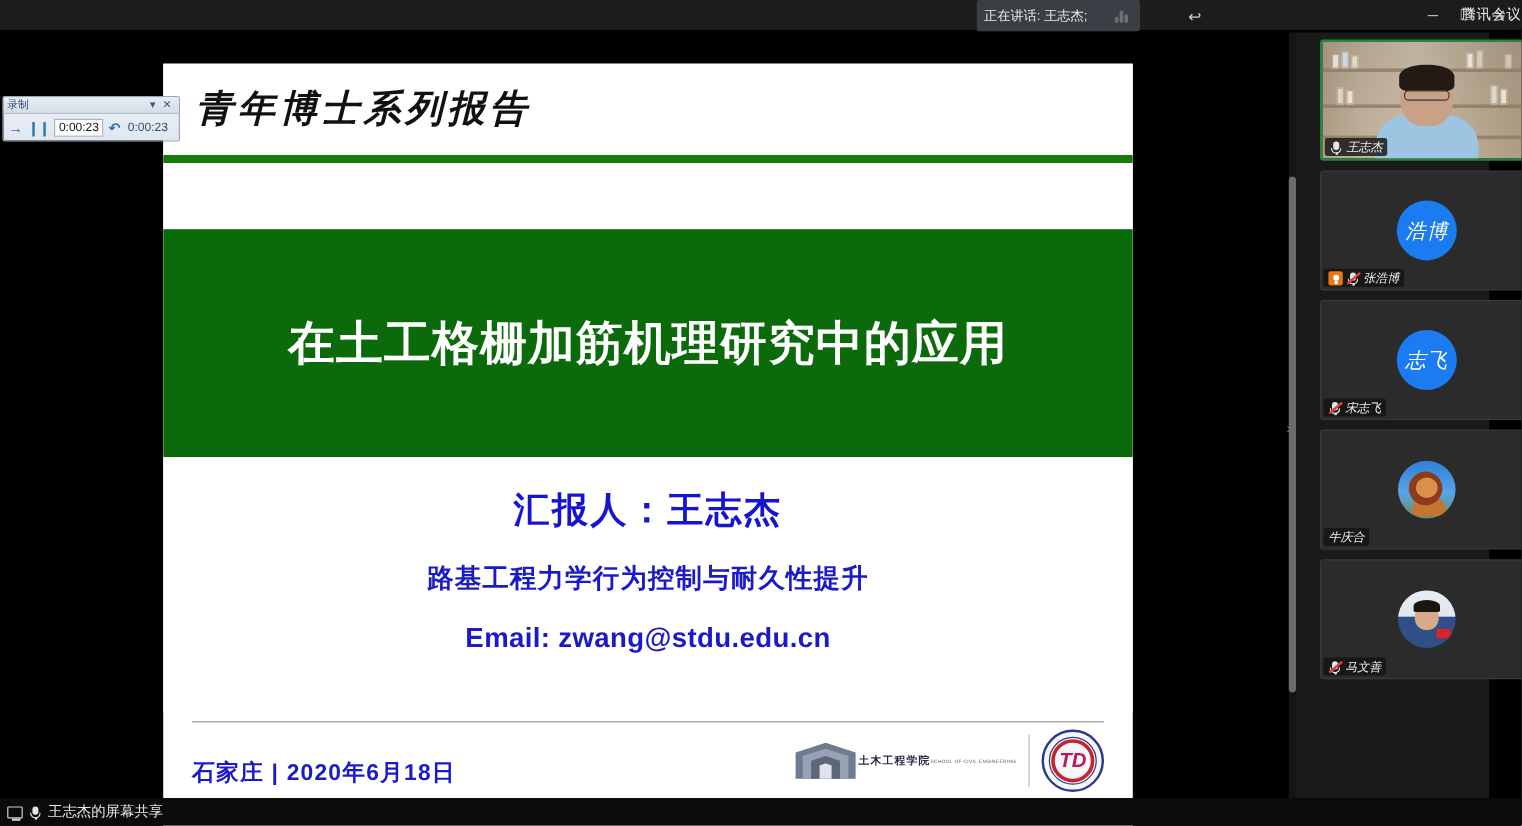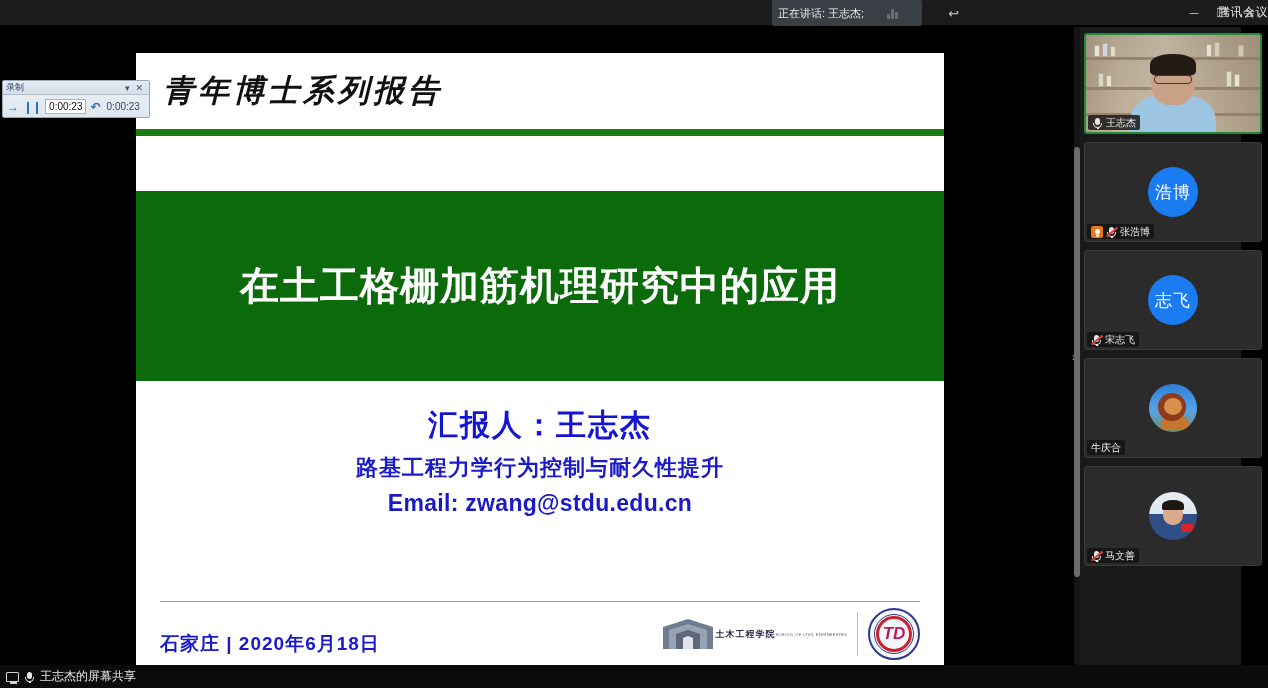--- a/index.html
+++ b/index.html
@@ -14,21 +14,21 @@
   
   .titlebar {
     position: absolute; left: 0; top: 0; width: 1268px; height: 26px;
     background: #1c1c1c; border-bottom: 1px solid #000;
     display: flex; align-items: center; justify-content: flex-end;
   }
   .titlebar-title {
     font-size: 12px; color: #e8e8e8; letter-spacing: .5px;
   }
   .speaking-pill {
-    position: absolute; left: 772px; top: 0px; height: 26px; width: 150px;
+    position: absolute; left: 814px; top: 0px; height: 26px; width: 136px;
     background: #3a3f45; border-radius: 2px;
     display: flex; align-items: center; gap: 23px; padding: 0 6px;
   }
   .speaking-text { font-size: 11px; color: #e9e9e9; white-space: nowrap; }
   .speak-wave { display: flex; align-items: flex-end; gap: 1px; height: 12px; }
   .speak-wave i { display: block; width: 3px; background: #6b7075; border-radius: 1px; }
   .speak-wave i:nth-child(1){height:5px}
   .speak-wave i:nth-child(2){height:10px}
   .speak-wave i:nth-child(3){height:7px}
   .pill-sep { width: 1px; height: 14px; background: #585e64; margin: 0 2px; }
@@ -66,21 +66,21 @@
   .title-block {
     background: #0b6b0b; height: 190px;
     display: flex; flex-direction: column; align-items: center; justify-content: center;
     gap: 2px;
   }
   .title-line1 { color: #fff; font-size: 39px; font-weight: bold; letter-spacing: 2px; }
   .title-line2 { color: #fff; font-size: 39px; font-weight: bold; letter-spacing: 1px; }
 
   .body-block {
     background: #fff; height: 212px; padding-top: 24px;
-    display: flex; flex-direction: column; align-items: center; gap: 7px;
+    display: flex; flex-direction: column; align-items: center; gap: 21px;
   }
   .presenter { color: #1414d2; font-size: 30px; font-weight: bold; letter-spacing: 2px; }
   .affiliation { color: #1a1ac8; font-size: 22px; font-weight: bold; letter-spacing: 1px; }
   .email { color: #1a1ac8; font-size: 23px; font-weight: bold; letter-spacing: .3px; }
 
   .footer-rule {
     height: 1px; background: #9a9a9a; margin: 8px 24px 0 24px;
   }
   .slide-footer {
     position: relative; height: 84px; display: flex; align-items: center;
@@ -118,21 +118,21 @@
   .rec-ico { font-size: 12px; color: #2f6fb5; font-weight: bold; }
   .rec-pause { color: #2f6fb5; font-size: 12px; letter-spacing: -1px; font-weight: bold; }
   .rec-time {
     background: #fff; border: 1px solid #a8b4c2; padding: 1px 3px; font-size: 10px; color: #111;
   }
   .rec-time2 { font-size: 10px; color: #33476b; padding-left: 2px; }
 
   
   .sidebar {
     position: absolute; left: 1080px; top: 27px; width: 161px; height: 638px;
-    background: #1a1a1a; padding: 6px 5px 0 4px;
+    background: #1a1a1a; padding: 6px 5px 0 20px; font-style: italic;
   }
   .tile {
     position: relative; width: 178px; height: 100px; background: #2b2b2b;
     border: 1px solid #3a3a3a; border-radius: 3px; margin-bottom: 8px; overflow: hidden;
   }
   .tile.active { border: 2px solid #1f8a3b; height: 101px; }
   .tile-video {
     position: absolute; inset: 0;
     background:
       linear-gradient(180deg, rgba(0,0,0,.12), rgba(0,0,0,.05)),

